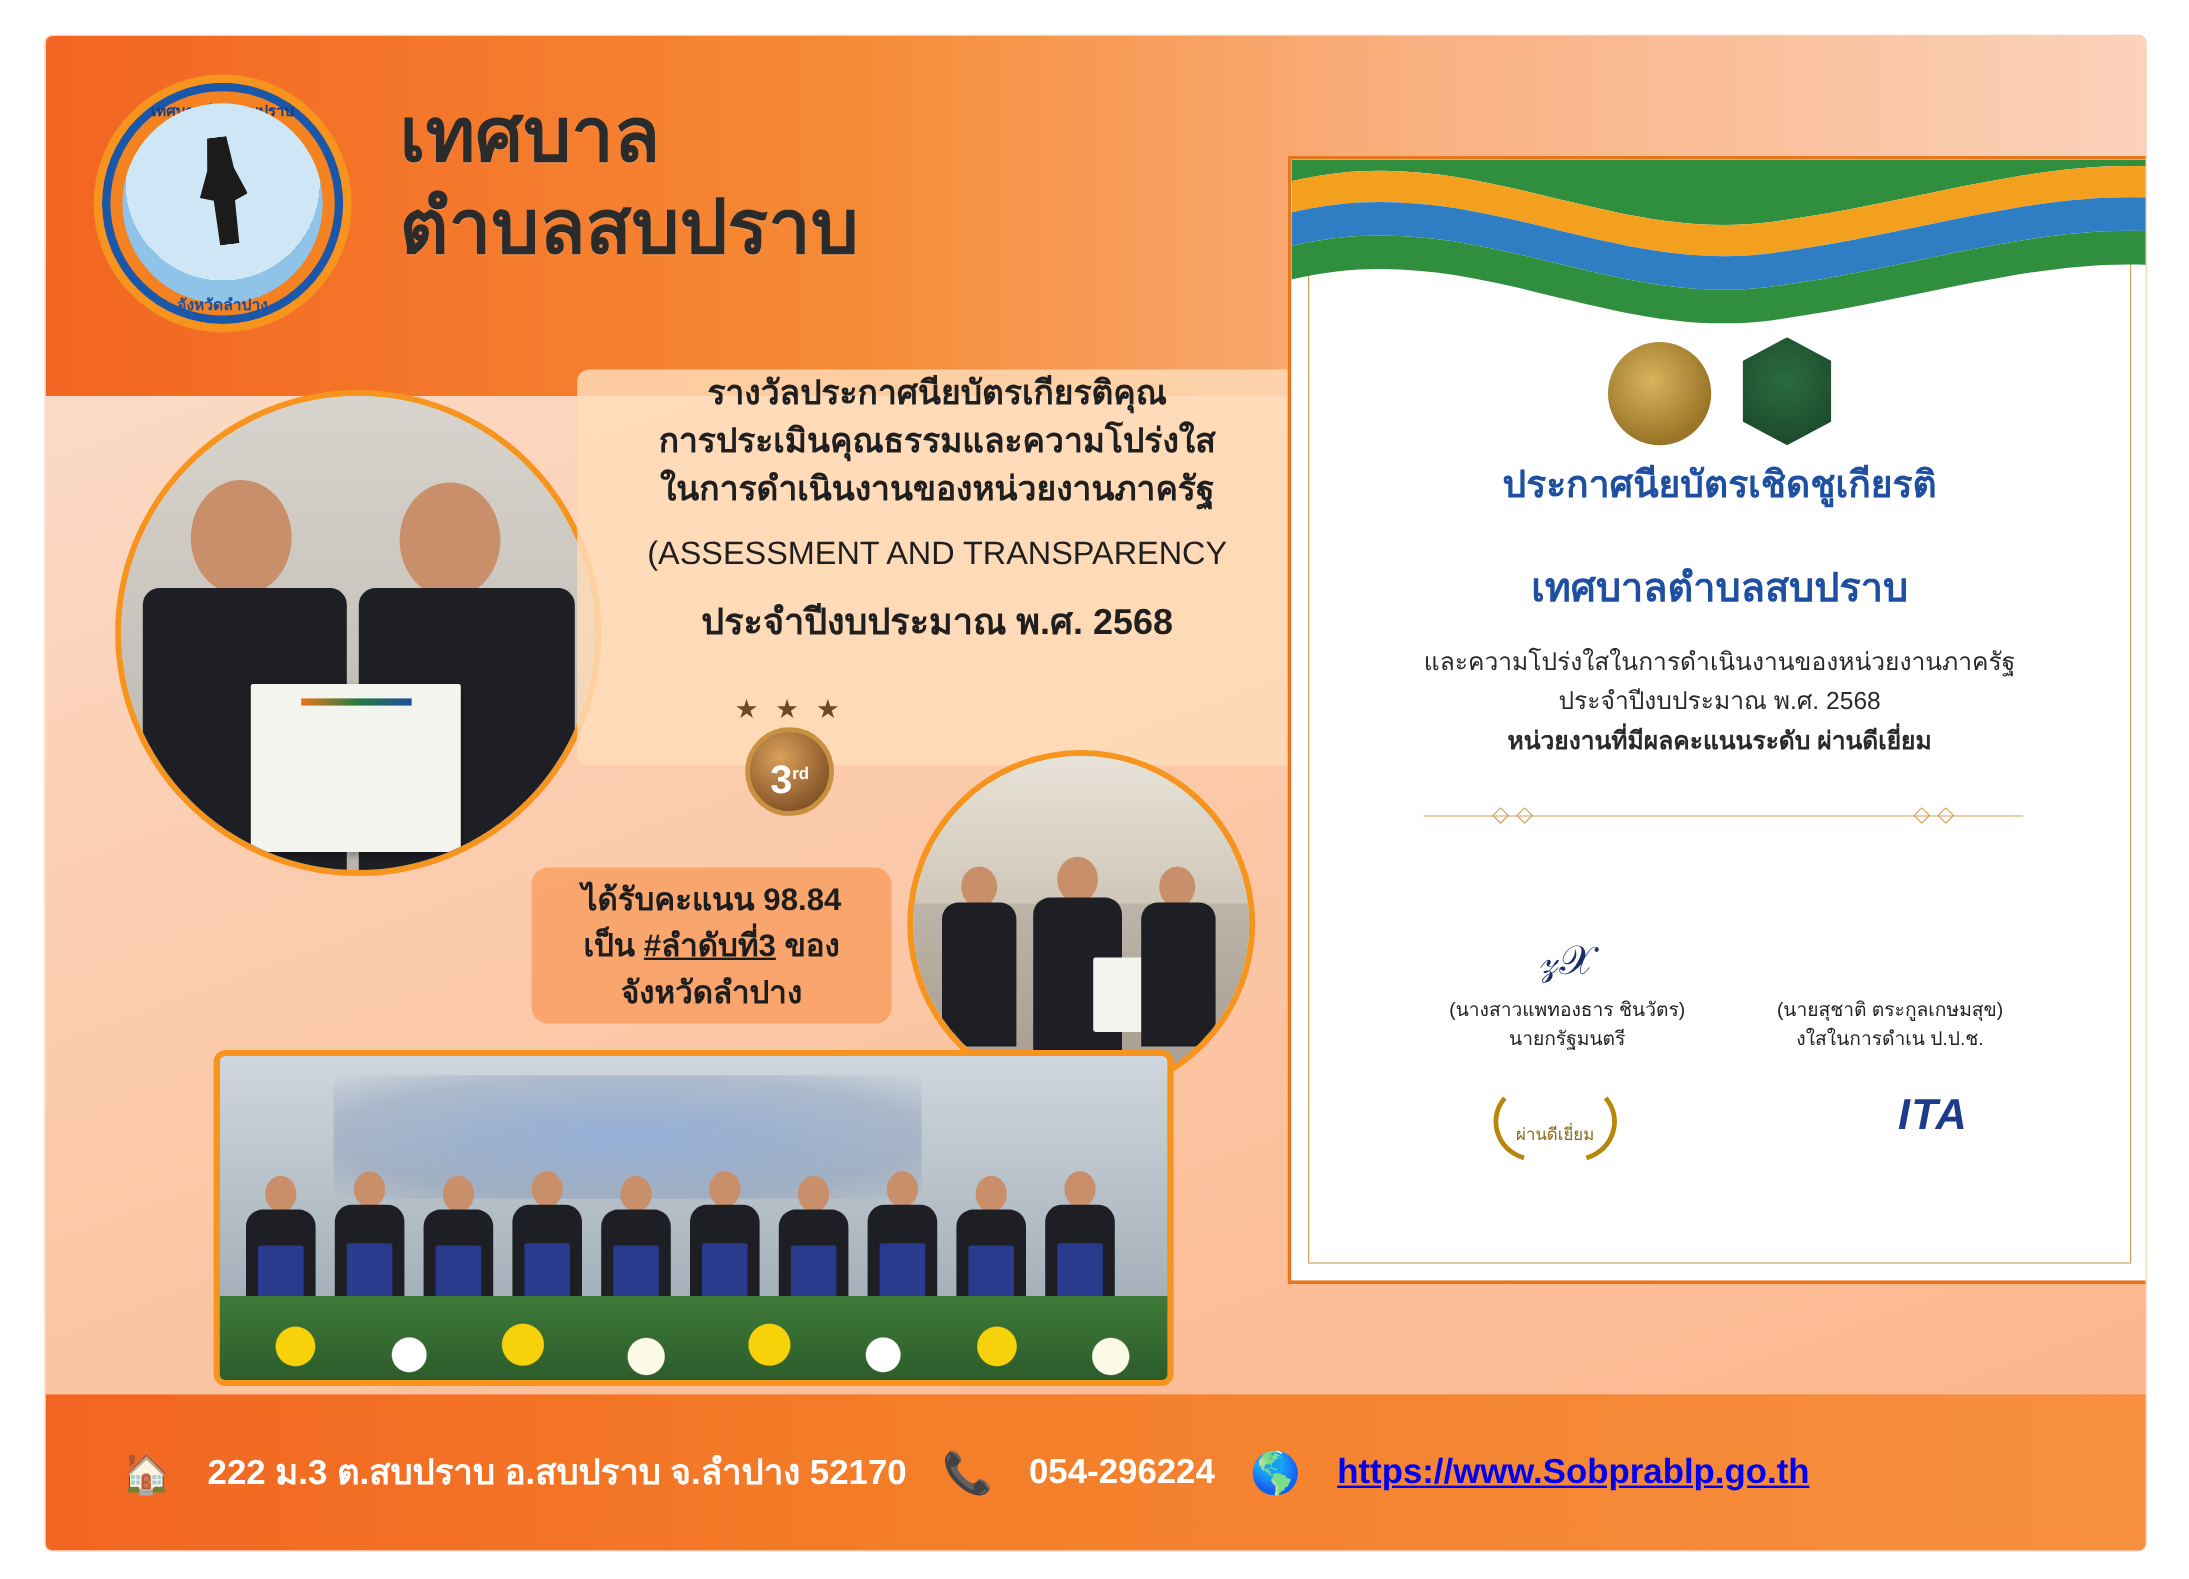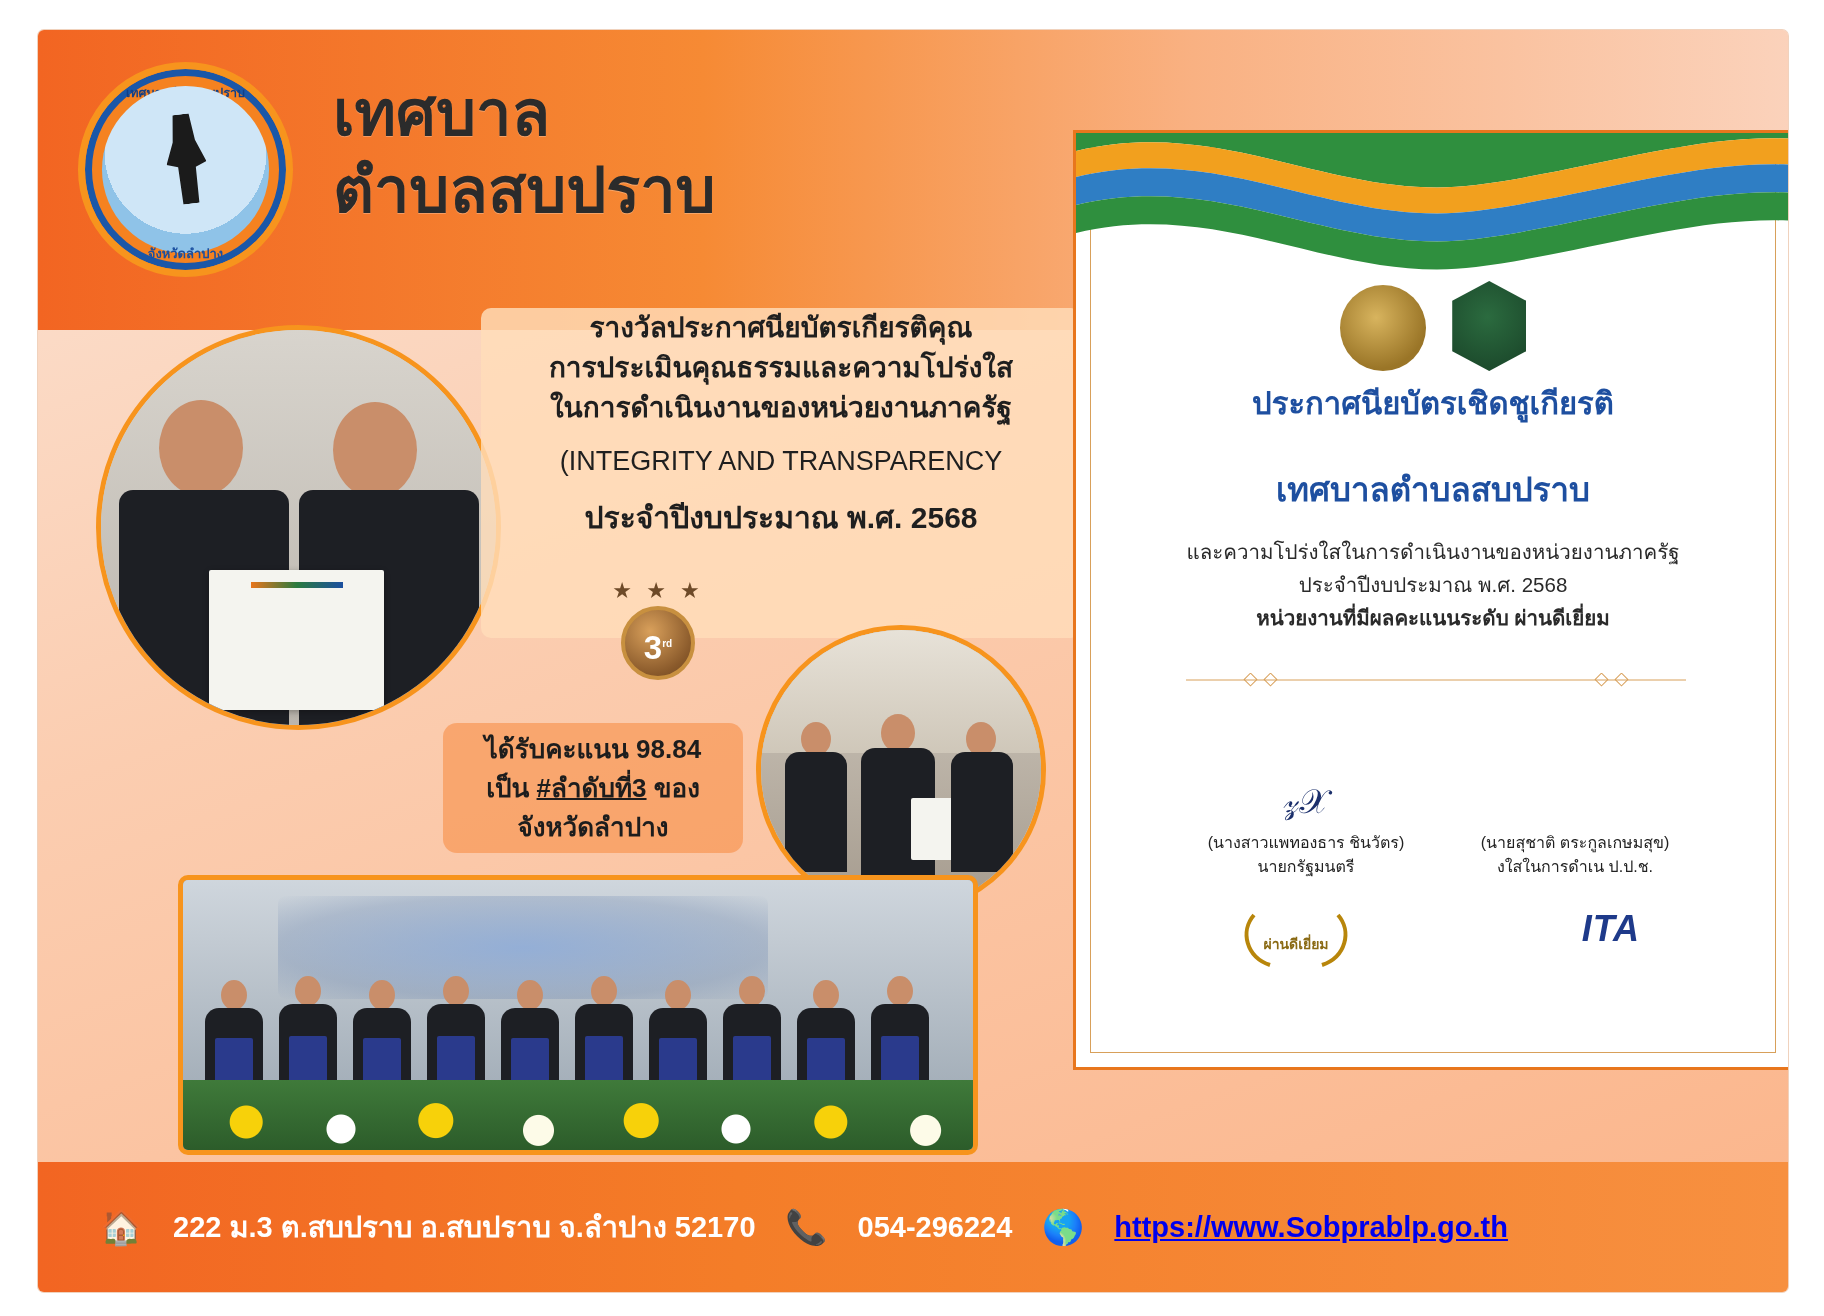--- a/index.html
+++ b/index.html
@@ -91,21 +91,21 @@
     position:absolute; left:565px; top:548px; width:110px; height:120px; text-align:center;
   }
   .medal-stars{ color:#6e4a28; font-size:22px; letter-spacing:4px; }
   .medal {
     margin:2px auto 0; width:74px;height:74px;border-radius:50%;
     background: radial-gradient(circle at 38% 32%, #d9a05b, #8a5a2b 70%, #6b4421 100%);
     border:4px solid #c8903f;
     color:#fff; font-weight:bold; font-size:33px; line-height:68px;
     position:relative;
   }
-  .medal sup{ font-size:10px; }
+  .medal sup{ font-size:14px; }
 
   
   .score-bubble{
     position:absolute; left:405px; top:693px; width:300px; height:130px;
     background: rgba(247,136,60,.55);
     border-radius:14px;
     display:flex; flex-direction:column; justify-content:center; align-items:center;
     color:#1d1d1d; font-weight:bold; font-size:26px; line-height:1.5;
   }
   .score-bubble u{ text-decoration-thickness:2px; }
@@ -246,21 +246,21 @@
       </div>
     </div>
 
     <div class="info-box">
       <div class="info-th">
         <div>รางวัลประกาศนียบัตรเกียรติคุณ</div>
         <div>การประเมินคุณธรรมและความโปร่งใส</div>
         <div>ในการดำเนินงานของหน่วยงานภาครัฐ</div>
       </div>
       <div class="info-en">
-        <div>(INTEGRITY AND TRANSPARENCY</div>
+        <div>(ASSESSMENT AND TRANSPARENCY</div>
       </div>
       <div class="info-year">ประจำปีงบประมาณ พ.ศ. 2568</div>
     </div>
 
     <div class="medal-wrap">
       <div class="medal-stars">★ ★ ★</div>
       <div class="medal">
         <span>3</span><sup>rd</sup>
       </div>
     </div>
@@ -370,21 +370,21 @@
         <div class="sign-scribble">𝒬𝒼</div>
         <div class="sign-name">(นายสุชาติ ตระกูลเกษมสุข)</div>
         <div class="sign-name">งใสในการดำเน ป.ป.ช.</div>
       </div>
 
       <div class="seal-gold">
         <svg width="120" height="70" viewBox="0 0 120 70">
           <path d="M18,12 C4,28 10,54 34,62" stroke="#b8860b" stroke-width="4" fill="none"></path>
           <path d="M102,12 C116,28 110,54 86,62" stroke="#b8860b" stroke-width="4" fill="none"></path>
         </svg>
-        <div style="margin-top:-44px;color:#8a6a14;font-size:14px;font-weight:bold;">ผ่านดีเยี่ยม</div>
+        <div style="margin-top:-44px;color:#8a6a14;font-size:14px;font-weight:normal;">ผ่านดีเยี่ยม</div>
       </div>
 
       <div class="ita-logo">ITA</div>
     </div>
 
     <div class="footer">
       <div class="f-ico">🏠</div>
       <div class="f-text">222 ม.3 ต.สบปราบ อ.สบปราบ จ.ลำปาง 52170</div>
       <div class="f-ico">📞</div>
       <div class="f-text">054-296224</div>

